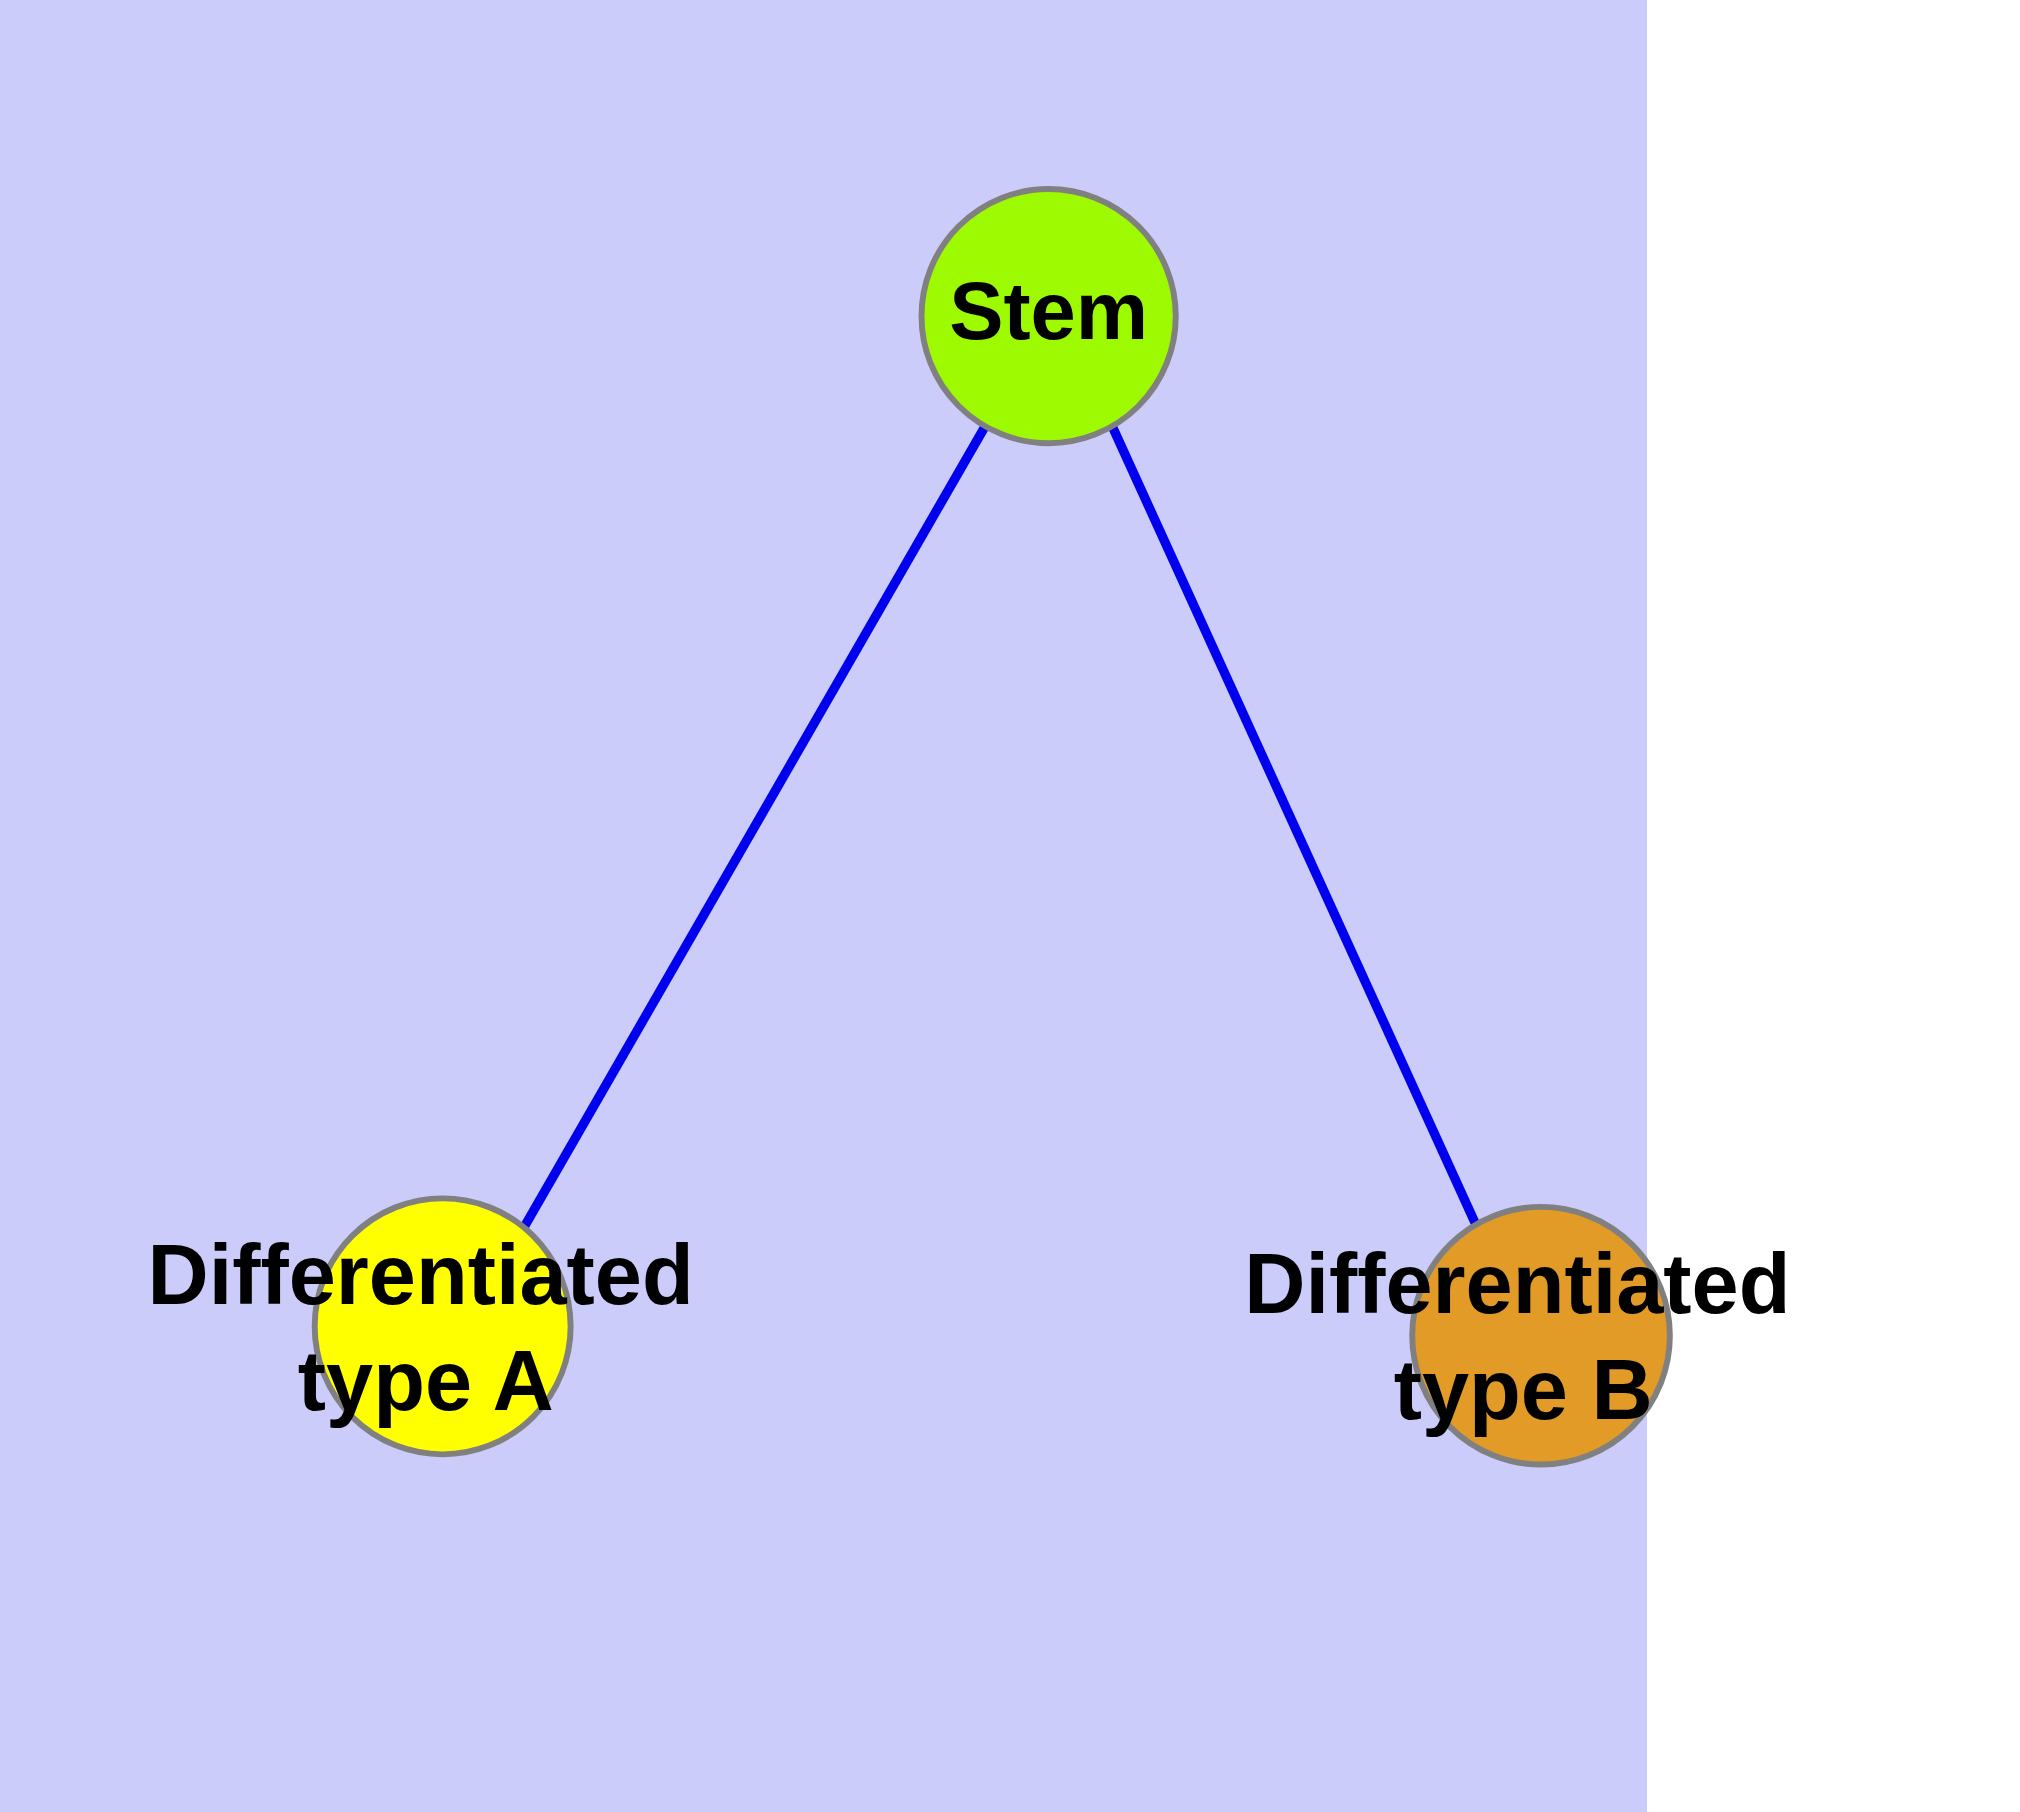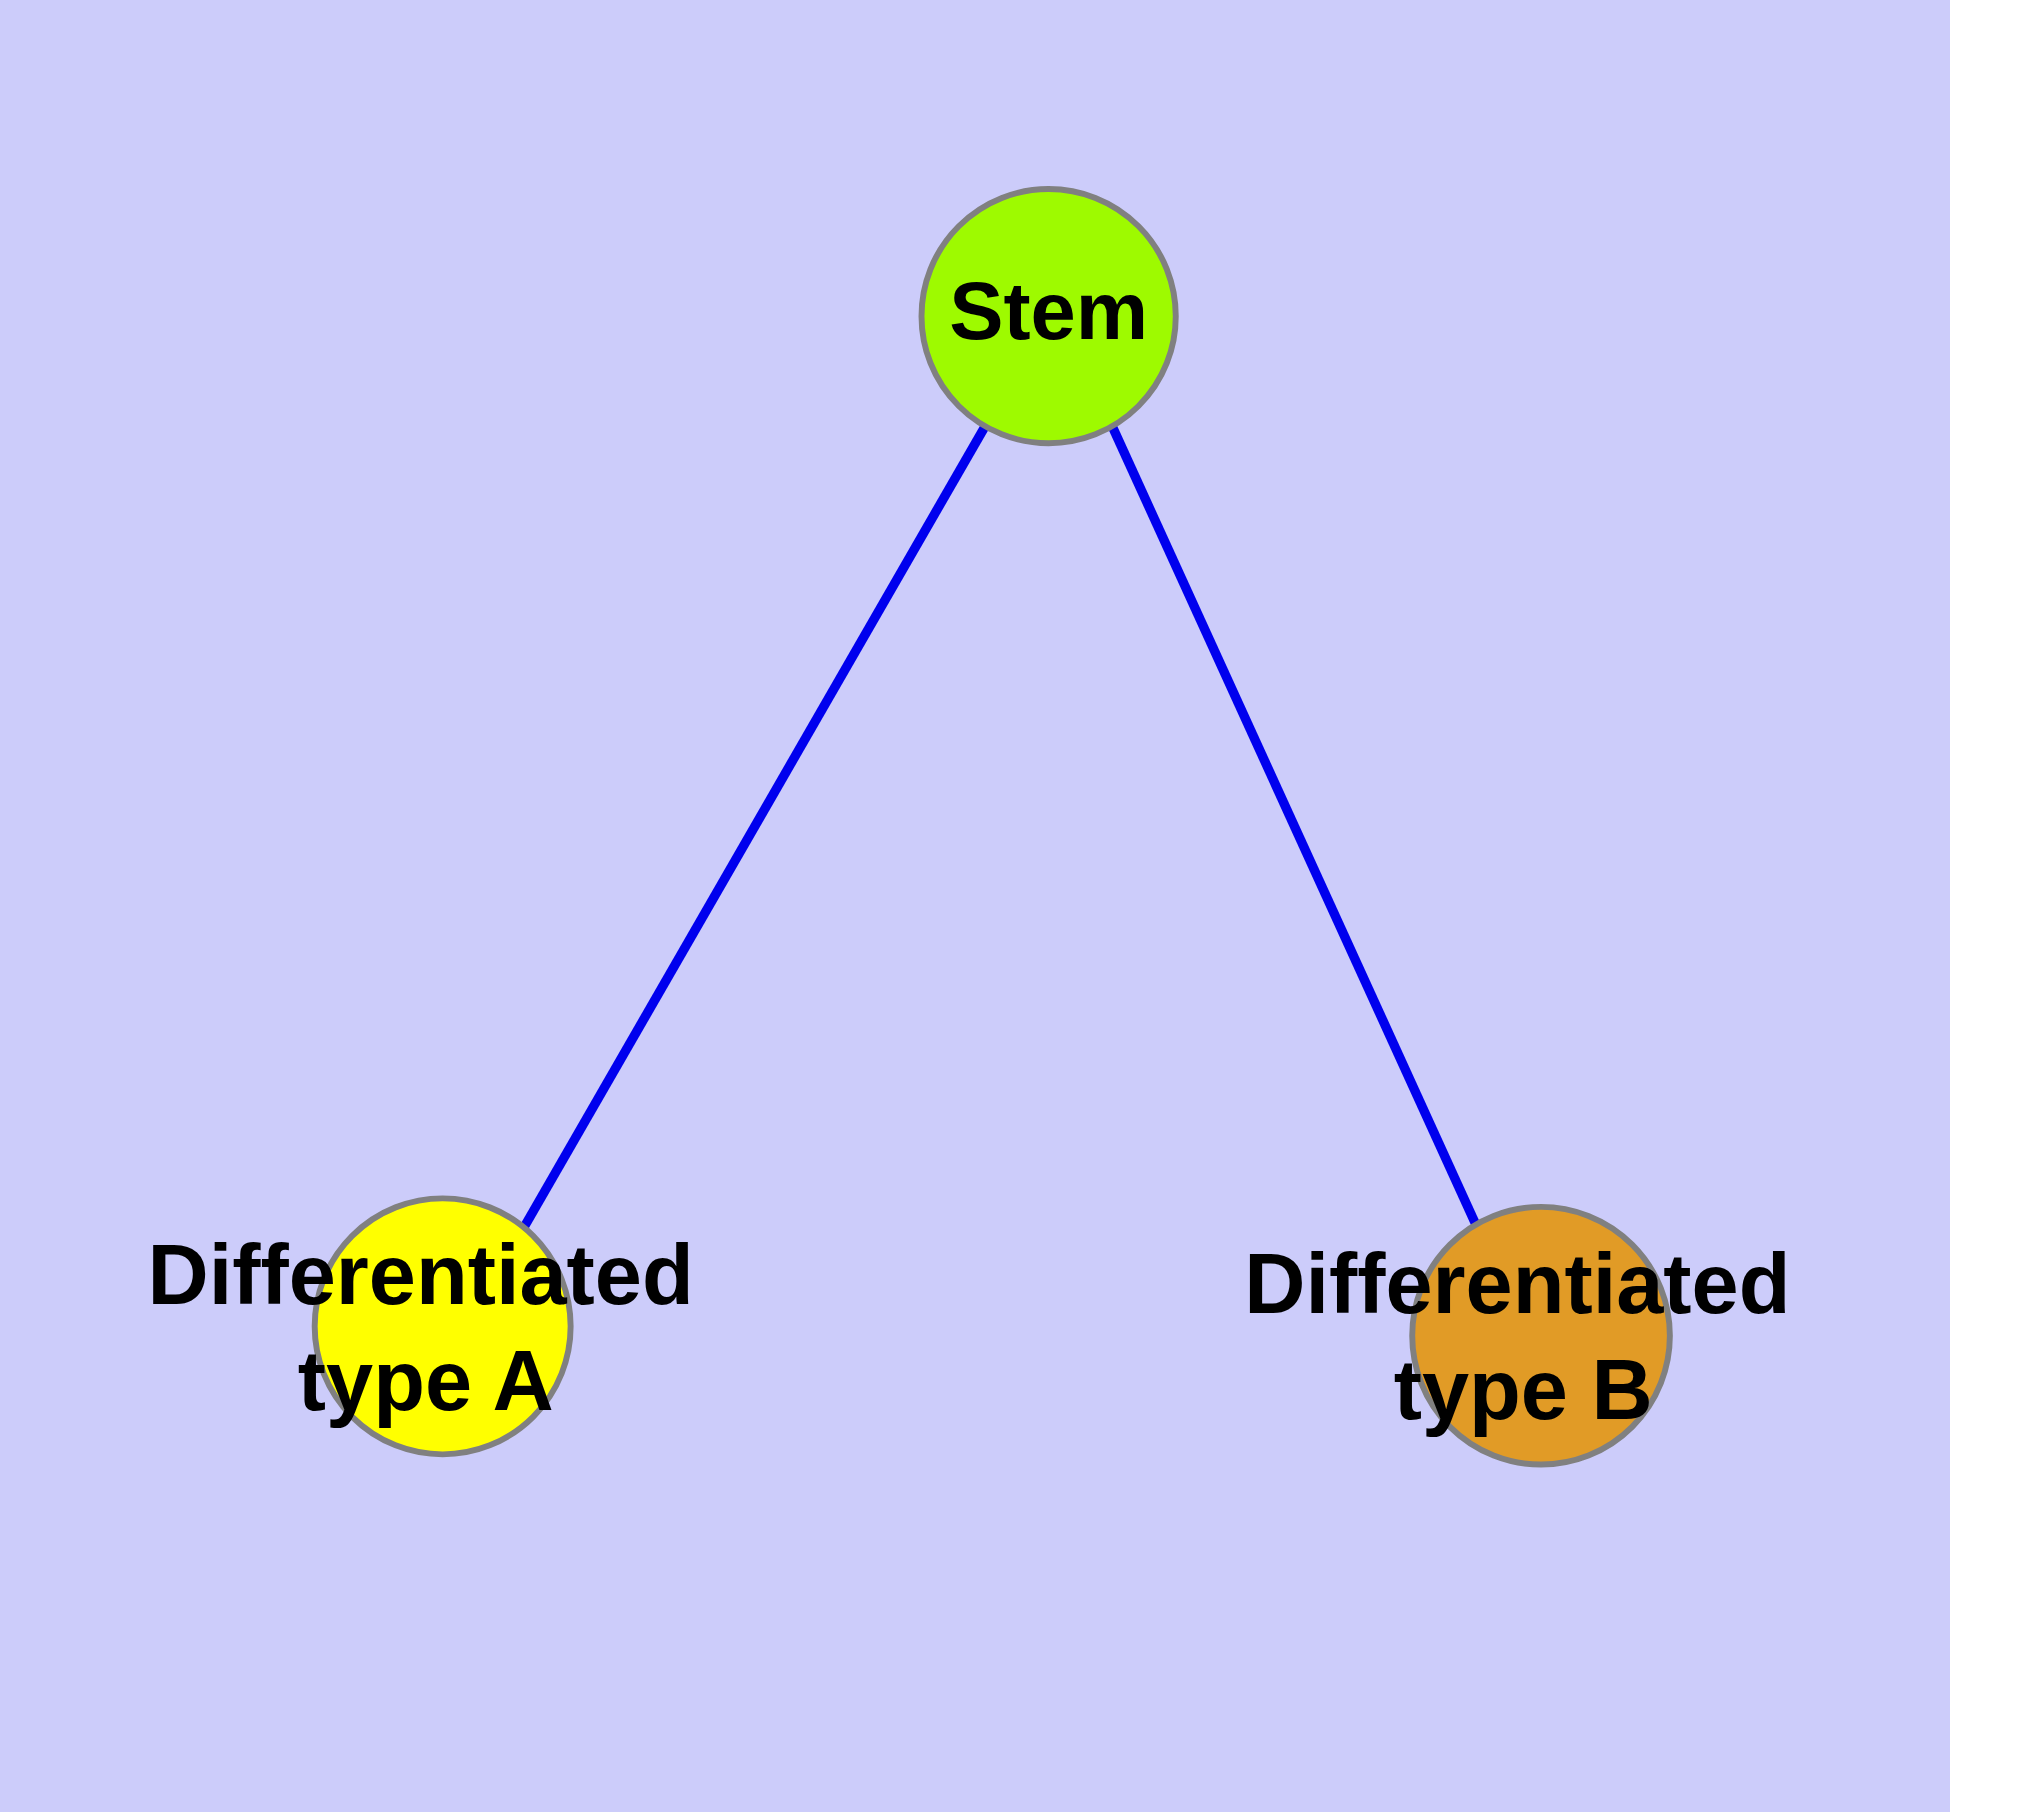--- a/index.html
+++ b/index.html
@@ -8,21 +8,21 @@
     padding: 0;
   }
   body {
     width: 2021px;
     height: 1812px;
     overflow: hidden;
     font-family: "Liberation Sans", sans-serif;
   }
   #canvas {
     position: relative;
-    width: 1950px;
+    width: 1647px;
     height: 1812px;
     background: #ccccfa;
   }
   #graph-svg {
     position: absolute;
     top: 0;
     left: 0;
     width: 2021px;
     height: 1812px;
     display: block;

